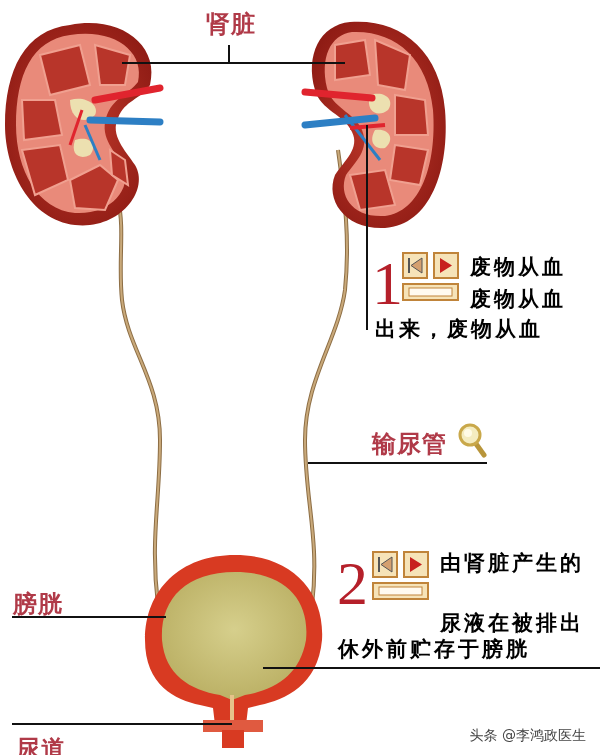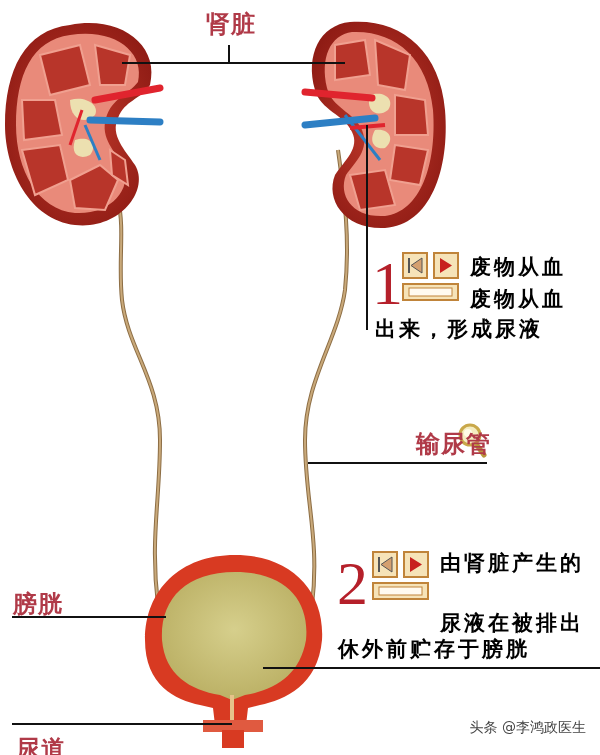--- a/index.html
+++ b/index.html
@@ -2,21 +2,21 @@
 <html><head>
 <meta charset="utf-8">
 <style>
   html, body { margin: 0; padding: 0; background: #ffffff; }
   body { width: 600px; height: 755px; position: relative; overflow: hidden; font-family: "DejaVu Serif", "Liberation Serif", serif; }
   .art { position: absolute; left: 0; top: 0; width: 600px; height: 755px; }
   .label { position: absolute; font-family: "DejaVu Serif", "Liberation Serif", serif; }
   .organ-label { color: #b03a48; font-size: 24px; font-weight: bold; letter-spacing: 1px; }
   .note-text { color: #000000; font-size: 21px; font-weight: bold; letter-spacing: 3px; line-height: 30px; }
   .num { position: absolute; color: #b5202a; font-family: "Liberation Serif", serif; font-size: 62px; line-height: 62px; }
-  .watermark { position: absolute; right: 14px; bottom: 18px; color: #444; font-family: "DejaVu Sans", sans-serif; font-size: 14px; }
+  .watermark { position: absolute; right: 14px; bottom: 10px; color: #444; font-family: "DejaVu Sans", sans-serif; font-size: 14px; }
 </style>
 </head>
 <body>
 
 <svg class="art" viewBox="0 0 600 755" xmlns="http://www.w3.org/2000/svg">
   <defs>
     <radialGradient id="kg" cx="50%" cy="50%" r="60%">
       <stop offset="0%" stop-color="#c0392b"></stop>
       <stop offset="100%" stop-color="#8e1b14"></stop>
     </radialGradient>
@@ -106,27 +106,27 @@
     <line x1="6" y1="5" x2="6" y2="20" stroke="#555" stroke-width="2"></line>
     <polygon points="19,5 8,12.5 19,20" fill="#d4a070" stroke="#555" stroke-width="1"></polygon>
     <rect x="31" y="0" width="24" height="25" fill="#f6e3b8" stroke="#c0843a" stroke-width="2"></rect>
     <polygon points="37,5 49,12.5 37,20" fill="#c8201f"></polygon>
     <rect x="0" y="31" width="55" height="16" fill="#f6e3b8" stroke="#c0843a" stroke-width="2"></rect>
     <rect x="6" y="35" width="43" height="8" fill="#fffaf0" stroke="#c0843a" stroke-width="1"></rect>
   </g>
 </svg>
 
 <div class="label organ-label" style="left:206px; top:8px;">肾脏</div>
-<div class="label organ-label" style="left:372px; top:428px;margin-left:44px;">输尿管</div>
+<div class="label organ-label" style="left:372px; top:428px;">输尿管</div>
 <div class="label organ-label" style="left:13px; top:588px;">膀胱</div>
 <div class="label organ-label" style="left:16px; top:688px;margin-top:45px;">尿道</div>
 
 <div class="num" style="left:372px; top:252px;">1</div>
 <div class="label note-text" style="left:470px; top:252px;">废物从血</div>
 <div class="label note-text" style="left:470px; top:284px;">废物从血</div>
-<div class="label note-text" style="left:375px; top:314px;">出来，形成尿液</div>
+<div class="label note-text" style="left:375px; top:314px;">出来，废物从血</div>
 
 <div class="num" style="left:337px; top:552px;">2</div>
 <div class="label note-text" style="left:440px; top:548px;">由肾脏产生的</div>
 <div class="label note-text" style="left:440px; top:608px;">尿液在被排出</div>
 <div class="label note-text" style="left:338px; top:634px;">休外前贮存于膀胱</div>
 
 <div class="watermark">头条 @李鸿政医生</div>
 
 </body></html>

